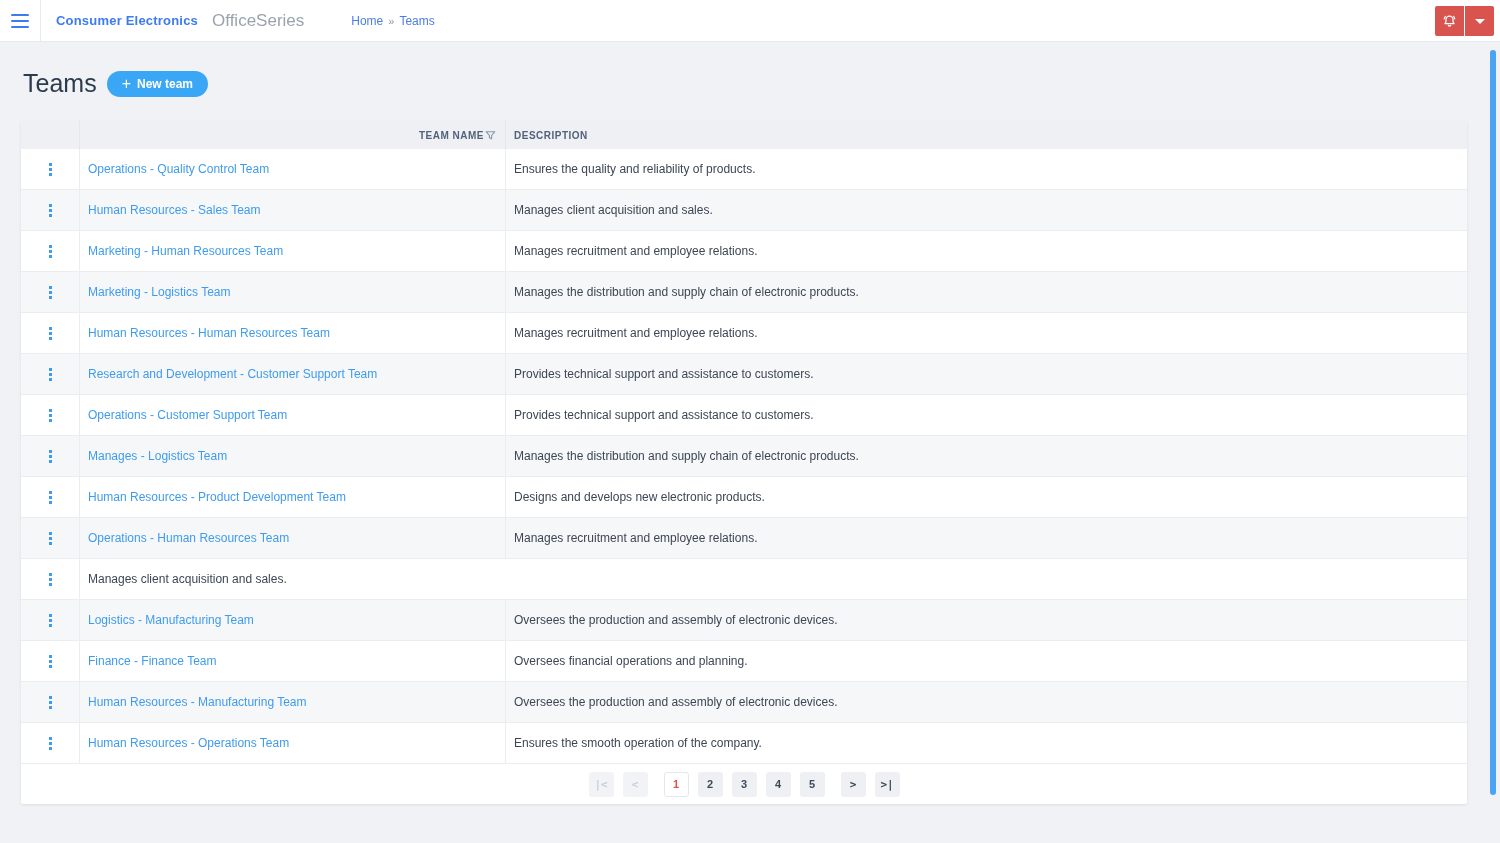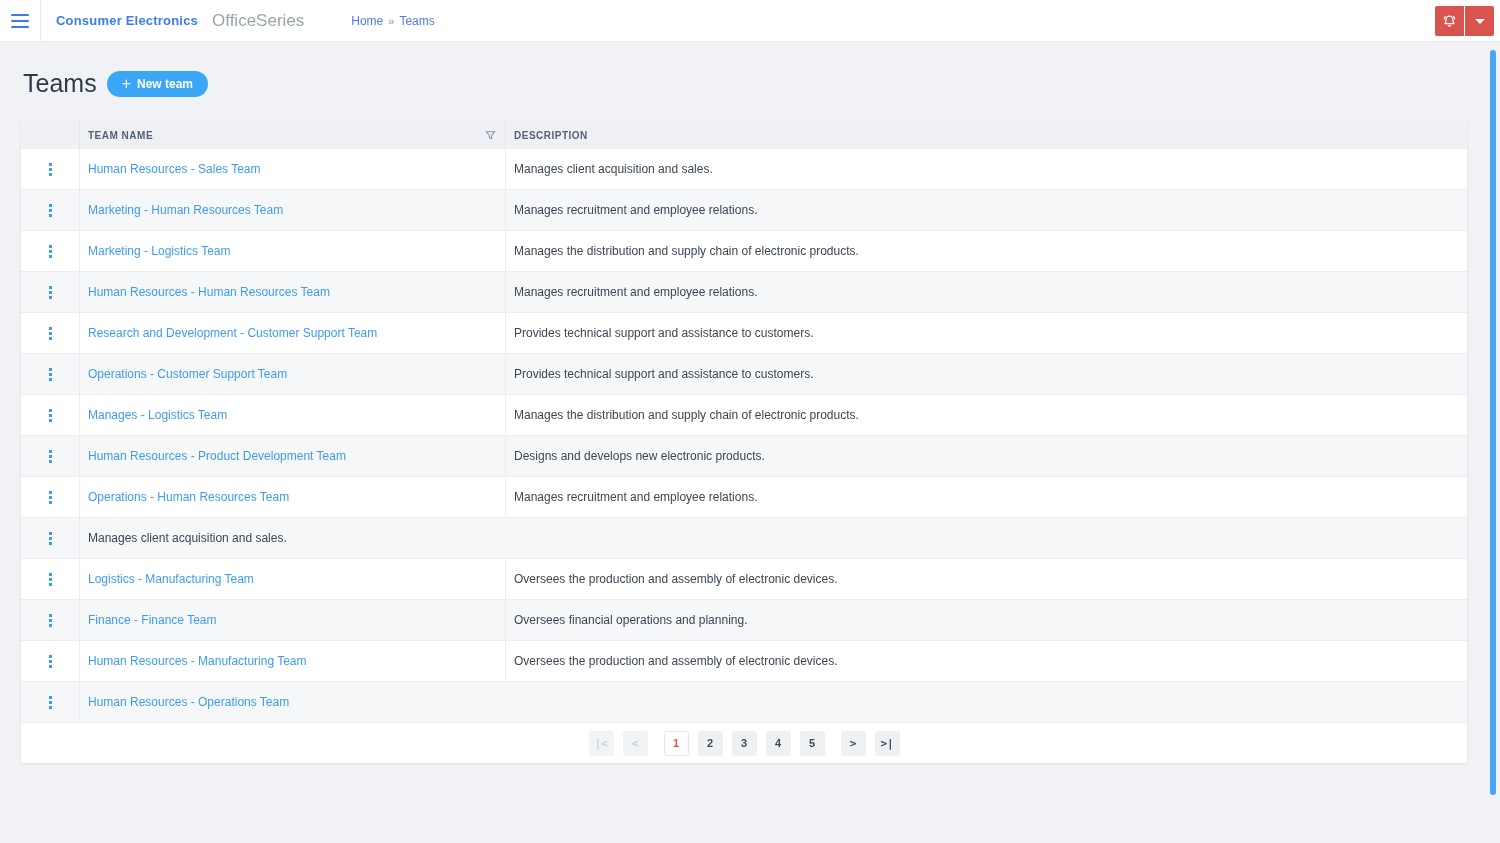--- a/index.html
+++ b/index.html
@@ -37,21 +37,21 @@
   .new-team-btn .plus { font-size:16px; font-weight:400; line-height:1; }
 
   
   .card { margin-top:23px; background:#ffffff; border-radius:3px;
           box-shadow:0 1px 3px rgba(40,50,70,.10); overflow:hidden; }
   .thead { display:grid; grid-template-columns:59px 426px 1fr; background:#eef0f4; height:28px; }
   .thead .cell { display:flex; align-items:center; font-size:10px; font-weight:bold;
                  color:#52627a; letter-spacing:.5px; text-transform:uppercase;
                  border-right:1px solid #e3e6ec; padding:0 8px; }
   .thead .cell:last-child { border-right:none; }
-  .thead .cell.name-head { justify-content:space-between; }
+  .thead .cell.name-head { justify-content:flex-end; }
   .filter-icon { cursor:pointer; display:flex; align-items:center; }
 
   .trow { display:grid; grid-template-columns:59px 426px 1fr; height:41px;
           border-bottom:1px solid #ebedf1; background:#ffffff; }
   .trow:nth-child(even) { background:#f6f7f9; }
   .trow .cell { display:flex; align-items:center; border-right:1px solid #ebedf1; overflow:hidden; }
   .trow .cell:last-child { border-right:none; }
   .cell.actions { justify-content:center; }
   .kebab { display:flex; flex-direction:column; gap:2px; cursor:pointer; padding:4px; }
   .kebab i { width:3px; height:3px; background:#3f9bf0; display:block; }
@@ -131,20 +131,35 @@
             <path d="M4 5h16l-6 7v6l-4-2v-4L4 5z"></path>
           </svg>
         </span>
       </div>
       <div class="cell">
         <span>DESCRIPTION</span>
       </div>
     </div>
 
     <div id="tbody">
+      <div class="trow">
+        <div class="cell actions">
+          <span class="kebab">
+              <i></i>
+              <i></i>
+              <i></i>
+            </span>
+        </div>
+        <div class="cell">
+          <a class="team-link">Operations - Quality Control Team</a>
+        </div>
+        <div class="cell">
+          <span class="desc-text">Ensures the quality and reliability of products.</span>
+        </div>
+      </div>
 
       <div class="trow">
         <div class="cell actions">
           <span class="kebab">
               <i></i>
               <i></i>
               <i></i>
             </span>
         </div>
         <div class="cell">
@@ -347,20 +362,23 @@
       <div class="trow">
         <div class="cell actions">
           <span class="kebab">
               <i></i>
               <i></i>
               <i></i>
             </span>
         </div>
         <div class="cell">
           <a class="team-link">Human Resources - Operations Team</a>
+        </div>
+        <div class="cell">
+          <span class="desc-text">Ensures the smooth operation of the company.</span>
         </div>
       </div>
     </div>
 
     <div class="pager">
       <button class="pbtn disabled">|&lt;</button>
       <button class="pbtn disabled gap-r">&lt;</button>
       <span id="page-buttons" style="display:flex; gap:9px;">
           <button class="pbtn num active">1</button>
           <button class="pbtn num">2</button>

